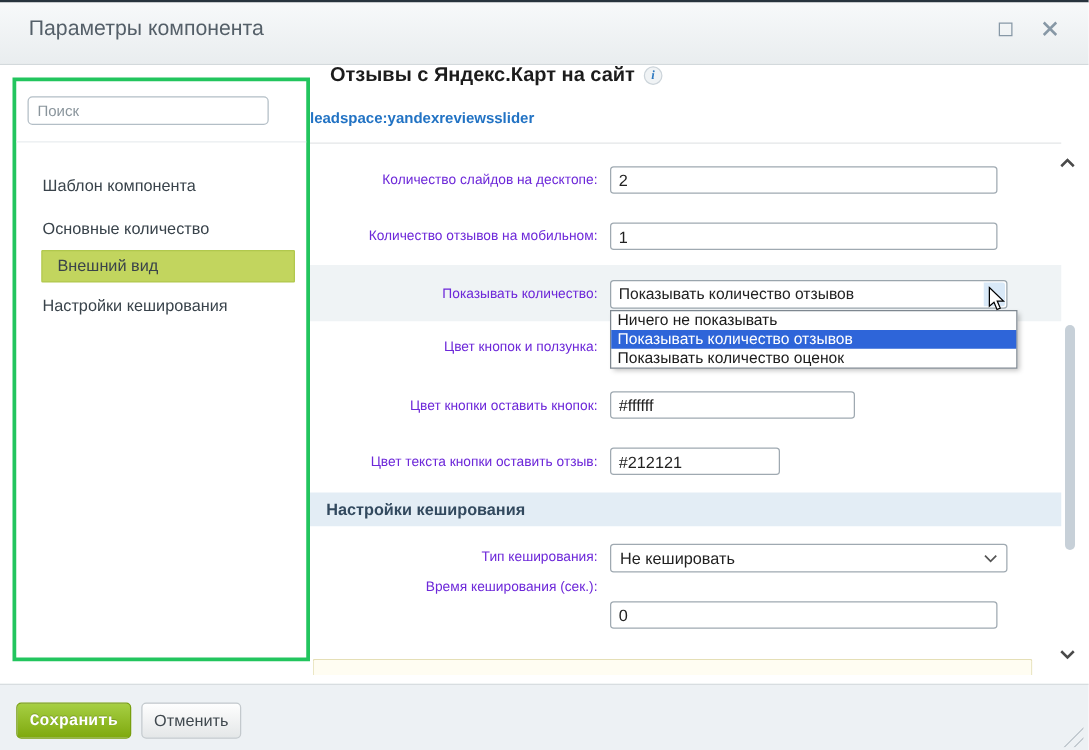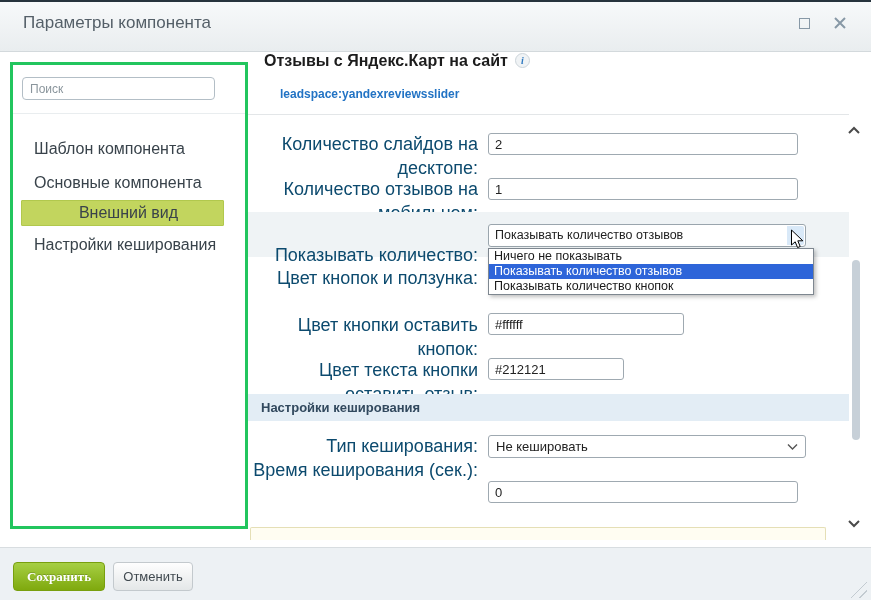--- a/index.html
+++ b/index.html
@@ -14,39 +14,39 @@
   .titlebar .title { position:absolute; left:23px; top:0; line-height:42px; font-size:17px; color:#545f68; }
   .win-max { position:absolute; right:61px; top:16px; width:11px; height:11px; border:1px solid #8798a6; background:transparent; cursor:pointer; }
   .win-close { position:absolute; right:24px; top:14px; width:14px; height:14px; cursor:pointer; }
   .win-close svg, .chev svg { display:block; }
 
   
   .sidebar { position:absolute; left:10px; top:60px; width:238px; height:467px; background:#fff; border:3px solid #22c55e; }
   .search-box { position:absolute; left:9px; top:12px; width:193px; height:23px; border:1px solid #b3bec6; border-radius:4px; padding:0 7px; font-size:12px; color:#444; background:#fff; font-family:"Liberation Sans",sans-serif; }
   .search-box::placeholder { color:#8a959c; }
   .sidebar-divider { position:absolute; left:0; top:48px; width:100%; height:1px; background:#e9edef; }
-  .nav-item { position:absolute; left:0; width:100%; height:20px; line-height:20px; padding-left:21px; font-size:16px; color:#39434b; cursor:pointer; }
+  .nav-item { position:absolute; left:0; width:100%; height:20px; line-height:20px; padding-left:21px; font-size:13px; color:#39434b; cursor:pointer; }
   .nav-item.n0 { top:74px; } .nav-item.n1 { top:108px; } .nav-item.n3 { top:170px; }
-  .nav-item.active { top:135px; left:8px; width:203px; height:26px; line-height:24px; padding-left:12px;
-    background:#c2d55e; border:1px solid #b1c84d; border-radius:1px; color:#3a434a;text-align:center; }
+  .nav-item.active { top:135px; left:20px; width:203px; height:26px; line-height:24px; padding-left:12px;
+    background:#c2d55e; border:1px solid #b1c84d; border-radius:1px; color:#3a434a; }
 
   
   .page-title { position:absolute; left:248px; top:50px; font-size:16px; font-weight:bold; color:#1c1c1c;margin-left:16px; }
   .info-icon { display:inline-block; width:15px; height:15px; margin-left:7px; border:1px solid #ccd4da; border-radius:50%;
     background:#f0f3f5; color:#2e79c0; font-size:10px; font-style:italic; font-weight:bold; text-align:center; line-height:13px; vertical-align:2px; cursor:pointer; font-family:"Liberation Serif",serif; }
-  .component-code { position:absolute; left:248px; top:85px; font-size:12px; font-weight:bold; color:#2273c4;padding-left:32px; }
+  .component-code { position:absolute; left:248px; top:85px; font-size:12px; font-weight:bold; color:#2273c4; }
   .header-divider { position:absolute; left:248px; top:112px; width:601px; height:1px; background:#e3e6e8; }
 
   
-  .field-label { position:absolute; left:248px; width:230px; height:24px; line-height:24px; text-align:right; font-size:18px; color:#0c4a6e; }
+  .field-label { position:absolute; left:248px; width:230px; height:24px; line-height:24px; text-align:right; font-size:11px; color:#6d28d9; }
   .text-input { position:absolute; height:22px; border:1px solid #9fa9b1; border-radius:3px; padding:0 6px; font-size:13px; color:#222; background:#fff; font-family:"Liberation Sans",sans-serif; }
   .lab-r1 { top:130px; } .in-r1 { left:488px; top:131px; width:310px; }
   .lab-r2 { top:175px; } .in-r2 { left:488px; top:176px; width:310px; }
   .shaded-row { position:absolute; left:248px; top:210px; width:601px; height:45px; background:#eff3f5; }
-  .lab-r3 { top:221px;margin-top:20px; }
+  .lab-r3 { top:221px; }
   .select-box { position:absolute; left:488px; top:222px; width:318px; height:23px; background:#fff; border:1px solid #9aa5ad; border-radius:3px; font-size:12.5px; color:#222; cursor:pointer; }
   .select-box .sel-text { position:absolute; left:6px; top:0; line-height:21px; white-space:nowrap; }
   .select-arrow-zone { position:absolute; right:1px; top:1px; width:17px; height:19px; background:#d9e9f8; border-radius:0 2px 2px 0; }
   .lab-r4 { top:264px; }
   .dropdown { position:absolute; left:488px; top:246px; width:326px; background:#fff; border:1px solid #7e8790; box-shadow:2px 2px 4px rgba(0,0,0,0.25); z-index:20; }
   .dd-option { height:15px; line-height:15px; padding-left:5px; font-size:12.5px; color:#1a1a1a; white-space:nowrap; cursor:pointer; }
   .dd-option.selected { background:#2e65d9; color:#fff; }
   .lab-r5 { top:311px; } .in-r5 { left:488px; top:311px; width:196px; }
   .lab-r6 { top:356px; } .in-r6 { left:488px; top:356px; width:136px; }
   .section-bar { position:absolute; left:248px; top:392px; width:601px; height:27px; background:#e3edf5; }
@@ -59,21 +59,21 @@
   .partial-bar { position:absolute; left:250px; top:525px; width:576px; height:13px; background:#fffdf2; border:1px solid #e5dfb6; border-bottom:none; border-radius:2px 2px 0 0; }
 
   
   .scroll-up { position:absolute; left:847px; top:123px; width:14px; height:10px; cursor:pointer; }
   .scroll-down { position:absolute; left:847px; top:517px; width:14px; height:10px; cursor:pointer; }
   .scroll-thumb { position:absolute; left:852px; top:258px; width:8px; height:180px; background:#c7d0d8; border-radius:4px; cursor:pointer; }
 
   
   .footer { position:absolute; left:0; top:545px; width:871px; height:55px; background:#edf1f4; border-top:1px solid #d8dde0; }
   .btn-save { position:absolute; left:13px; top:14px; width:92px; height:29px; border:1px solid #789f0e; border-radius:4px;
-    background:linear-gradient(#a6cf43,#7fa90e); color:#fff; font-size:13px; font-weight:bold; text-shadow:0 -1px 0 rgba(0,0,0,0.2); cursor:pointer; font-family:Liberation Serif, serif; }
+    background:linear-gradient(#a6cf43,#7fa90e); color:#fff; font-size:13px; font-weight:bold; text-shadow:0 -1px 0 rgba(0,0,0,0.2); cursor:pointer; font-family:Liberation Mono, monospace; }
   .btn-cancel { position:absolute; left:113px; top:14px; width:80px; height:29px; border:1px solid #c3c9cd; border-radius:4px;
     background:linear-gradient(#fefefe,#e4e7e8); color:#40494f; font-size:13px; cursor:pointer; font-family:"Liberation Sans",sans-serif; }
   .resize-grip { position:absolute; right:4px; bottom:4px; width:19px; height:19px; cursor:nwse-resize;
     background:repeating-linear-gradient(135deg, transparent 0 3px, #c3cbd1 3px 4px, transparent 4px 6px);
     clip-path:polygon(100% 0, 100% 100%, 0 100%); }
 
   .cursor { position:absolute; left:790px; top:227px; z-index:30; pointer-events:none; }
 </style>
 </head>
 <body>
@@ -87,21 +87,21 @@
       <svg width="14" height="14" viewBox="0 0 14 14">
           <path d="M2 2 L12 12 M12 2 L2 12" stroke="#8798a6" stroke-width="2" fill="none"></path>
         </svg>
     </div>
   </div>
 
   <div class="sidebar">
     <input class="search-box" type="text" placeholder="Поиск" style="">
     <div class="sidebar-divider"></div>
     <div class="nav-item n0">Шаблон компонента</div>
-    <div class="nav-item n1">Основные компонента</div>
+    <div class="nav-item n1">Основные количество</div>
     <div class="nav-item active">Внешний вид</div>
     <div class="nav-item n3">Настройки кеширования</div>
   </div>
 
   <div class="page-title">
     <span>Отзывы с Яндекс.Карт на сайт</span><span class="info-icon">i</span>
   </div>
   <div class="component-code">leadspace:yandexreviewsslider</div>
   <div class="header-divider"></div>
 
@@ -122,21 +122,21 @@
   <div class="select-box">
     <span class="sel-text">Показывать количество отзывов</span>
     <span class="select-arrow-zone"></span>
   </div>
 
   <div class="field-label lab-r4">Цвет кнопок и ползунка:</div>
 
   <div class="dropdown">
     <div class="dd-option">Ничего не показывать</div>
     <div class="dd-option selected">Показывать количество отзывов</div>
-    <div class="dd-option">Показывать количество кнопок</div>
+    <div class="dd-option">Показывать количество оценок</div>
   </div>
 
   <div class="field-label lab-r5">Цвет кнопки оставить кнопок:</div>
   <input class="text-input in-r5" type="text" value="#ffffff" style="">
 
   <div class="field-label lab-r6">Цвет текста кнопки оставить отзыв:</div>
   <input class="text-input in-r6" type="text" value="#212121" style="">
 
   <div class="section-bar">
     <span>Настройки кеширования</span>

